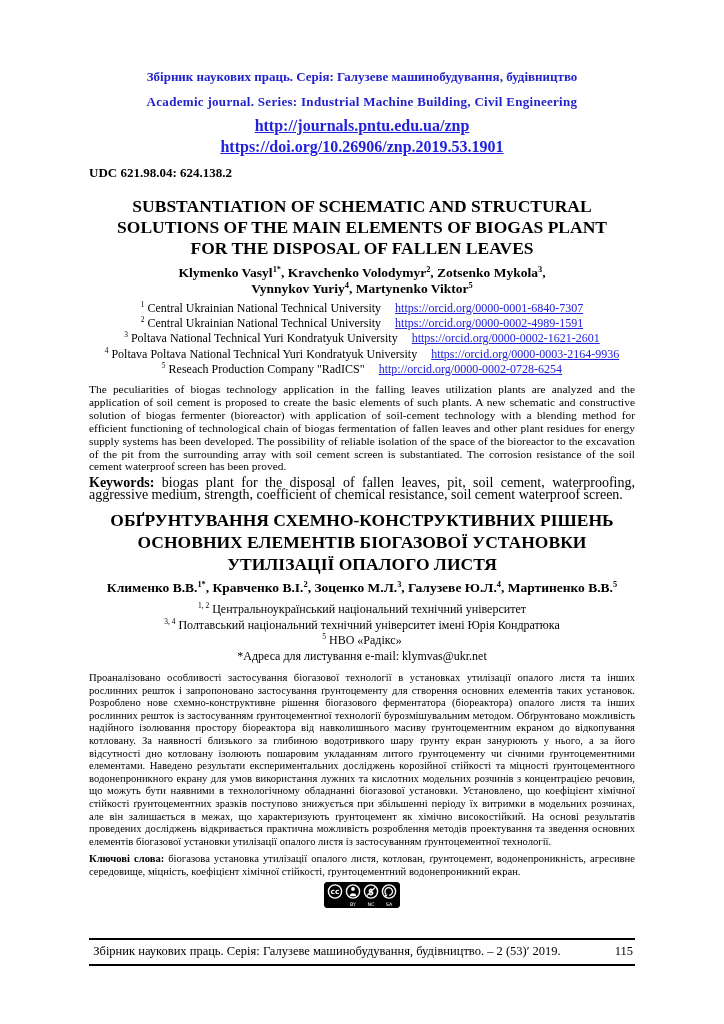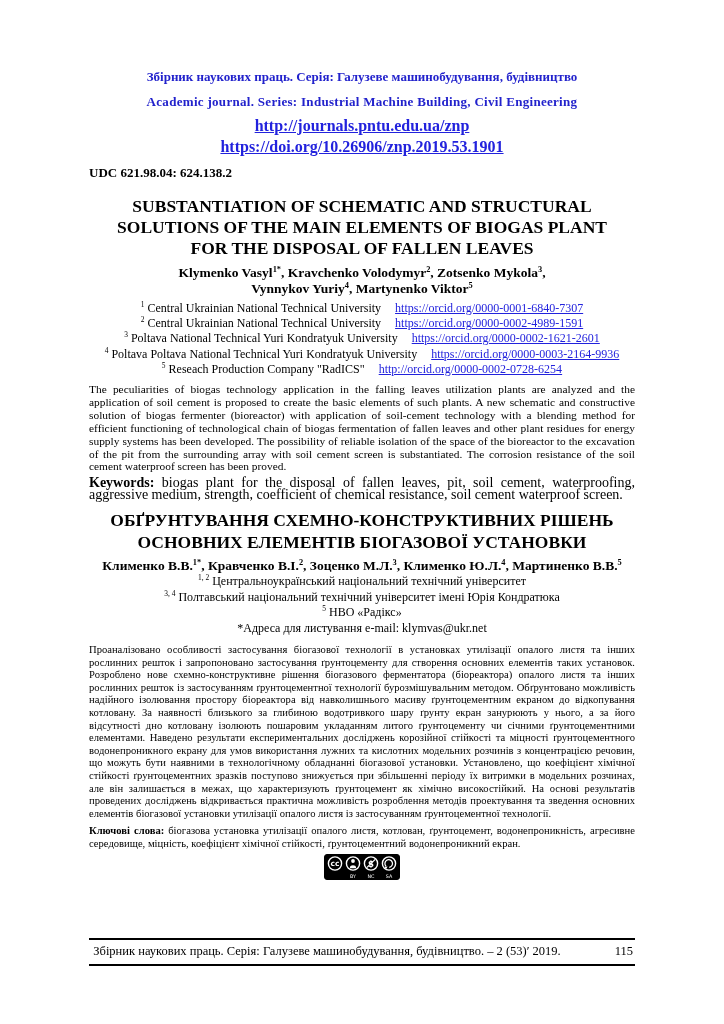--- a/index.html
+++ b/index.html
@@ -13,21 +13,21 @@
   .jh2{margin-top:10px;letter-spacing:0.3px;}
   .jlink{display:block;margin-top:10px;text-align:center;font-weight:bold;font-size:16px;line-height:14px;color:#2222dd;text-decoration:underline;cursor:pointer;}
   .jlink.second{margin-top:7px;}
   .udc{margin-top:11px;font-weight:bold;font-size:13px;line-height:16px;text-align:left;}
   .title{margin-top:15px;font-weight:bold;font-size:17.5px;line-height:21px;text-align:center;}
   .title-ua{margin-top:8px;line-height:22px;}
   .authors{margin-top:6px;font-weight:bold;font-size:13.5px;line-height:15.5px;text-align:center;}
   .authors-ua{margin-top:5px;}
   sup{font-size:62%;line-height:0;vertical-align:super;}
   .affils{margin-top:5px;font-size:12px;line-height:15.2px;text-align:center;}
-  .affils-ua{margin-top:0;line-height:15.8px;}
+  .affils-ua{margin-top:6px;line-height:15.8px;}
   .orcid{color:#2222dd;text-decoration:underline;margin-left:14px;cursor:pointer;}
   .abstract{margin-top:6px;font-size:11.4px;line-height:12.9px;text-align:justify;}
   .kw{margin-top:4px;font-size:14px;line-height:12px;text-align:justify;}
   .abstract-ua{margin-top:7px;font-size:10.6px;line-height:12.6px;}
   .kw-ua{margin-top:5px;font-size:10.6px;line-height:12.6px;}
   .bold{font-weight:bold;}
   .badge-row{margin-top:3px;text-align:center;}
   .badge{display:inline-block;cursor:pointer;}
   .pfooter{
     position:absolute;left:89px;top:938px;width:546px;
@@ -69,23 +69,24 @@
       <div><sup>5</sup> <span>Reseach Production Company "RadICS"</span><a class="orcid">http://orcid.org/0000-0002-0728-6254</a></div>
     </div>
 
     <div class="abstract">The peculiarities of biogas technology application in the falling leaves utilization plants are analyzed and the application of soil cement is proposed to create the basic elements of such plants. A new schematic and constructive solution of biogas fermenter (bioreactor) with application of soil-cement technology with a blending method for efficient functioning of technological chain of biogas fermentation of fallen leaves and other plant residues for energy supply systems has been developed. The possibility of reliable isolation of the space of the bioreactor to the excavation of the pit from the surrounding array with soil cement screen is substantiated. The corrosion resistance of the soil cement waterproof screen has been proved.</div>
 
     <div class="kw"><span class="bold">Keywords:</span><span> biogas plant for the disposal of fallen leaves, pit, soil cement, waterproofing, aggressive medium, strength, coefficient of chemical resistance, soil cement waterproof screen.</span></div>
 
     <div class="title title-ua">
       <div>ОБҐРУНТУВАННЯ СХЕМНО-КОНСТРУКТИВНИХ РІШЕНЬ</div>
       <div>ОСНОВНИХ ЕЛЕМЕНТІВ БІОГАЗОВОЇ УСТАНОВКИ</div>
+      <div>УТИЛІЗАЦІЇ ОПАЛОГО ЛИСТЯ</div>
     </div>
 
-    <div class="authors authors-ua"><span>Клименко В.В.</span><sup>1*</sup><span>, </span><span>Кравченко В.І.</span><sup>2</sup><span>, </span><span>Зоценко М.Л.</span><sup>3</sup><span>, </span><span>Клименко Ю.Л.</span><sup>4</sup><span>, </span><span>Мартиненко В.В.</span><sup>5</sup></div>
+    <div class="authors authors-ua"><span>Клименко В.В.</span><sup>1*</sup><span>, </span><span>Кравченко В.І.</span><sup>2</sup><span>, </span><span>Зоценко М.Л.</span><sup>3</sup><span>, </span><span>Галузеве Ю.Л.</span><sup>4</sup><span>, </span><span>Мартиненко В.В.</span><sup>5</sup></div>
 
     <div class="affils affils-ua">
       <div><sup>1, 2</sup> <span>Центральноукраїнський національний технічний університет</span></div>
       <div><sup>3, 4</sup> <span>Полтавський національний технічний університет імені Юрія Кондратюка</span></div>
       <div><sup>5</sup> <span>НВО «Радікс»</span></div>
       <div>*Адреса для листування e-mail: klymvas@ukr.net</div>
     </div>
 
     <div class="abstract abstract-ua">Проаналізовано особливості застосування біогазової технології в установках утилізації опалого листя та інших рослинних решток і запропоновано застосування ґрунтоцементу для створення основних елементів таких установок. Розроблено нове схемно-конструктивне рішення біогазового ферментатора (біореактора) опалого листя та інших рослинних решток із застосуванням ґрунтоцементної технології бурозмішувальним методом. Обґрунтовано можливість надійного ізолювання простору біореактора від навколишнього масиву ґрунтоцементним екраном до відкопування котловану. За наявності близького за глибиною водотривкого шару ґрунту екран занурюють у нього, а за його відсутності дно котловану ізолюють пошаровим укладанням литого ґрунтоцементу чи січними ґрунтоцементними елементами. Наведено результати експериментальних досліджень корозійної стійкості та міцності ґрунтоцементного водонепроникного екрану для умов використання лужних та кислотних модельних розчинів з концентрацією речовин, що можуть бути наявними в технологічному обладнанні біогазової установки. Установлено, що коефіцієнт хімічної стійкості ґрунтоцементних зразків поступово знижується при збільшенні періоду їх витримки в модельних розчинах, але він залишається в межах, що характеризують ґрунтоцемент як хімічно високостійкий. На основі результатів проведених досліджень відкривається практична можливість розроблення методів проектування та зведення основних елементів біогазової установки утилізації опалого листя із застосуванням ґрунтоцементної технології.</div>
 

